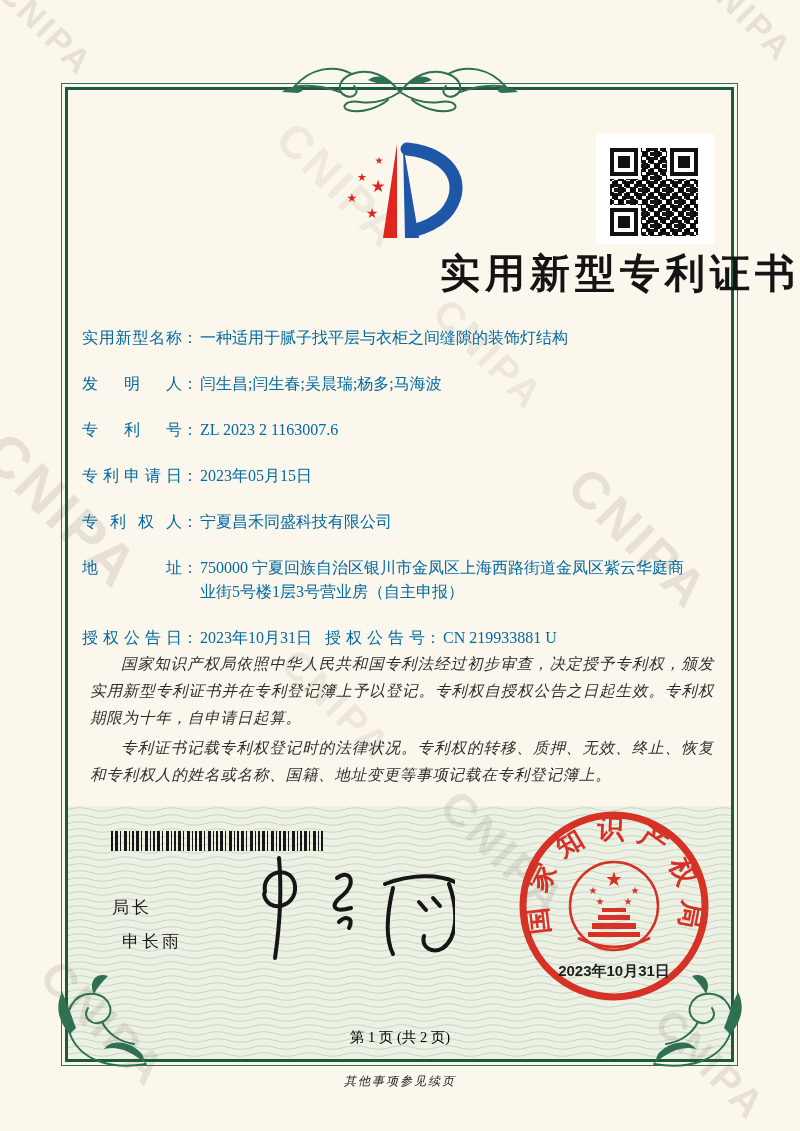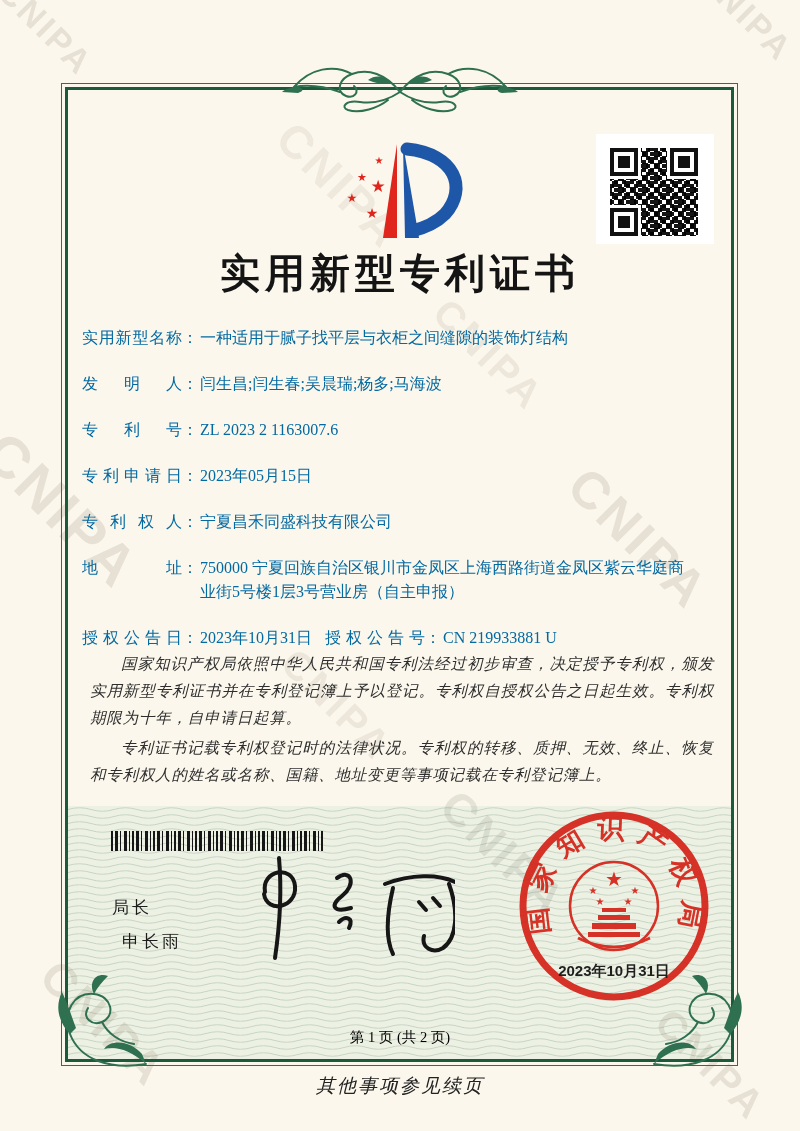--- a/index.html
+++ b/index.html
@@ -20,21 +20,21 @@
   
   .certno{position:absolute;left:100px;top:138px;font-size:17px;letter-spacing:2px;color:#2c2c2c;z-index:5;}
   .logo{position:absolute;left:330px;top:126px;z-index:5;}
   .qrbox{position:absolute;left:596px;top:134px;width:118px;height:110px;background:#fff;z-index:5;}
   .qr{position:absolute;left:14px;top:14px;width:88px;height:88px;
       background:repeating-conic-gradient(#151515 0% 25%,#ffffff 0% 50%),repeating-conic-gradient(#151515 0% 25%,#ffffff 0% 50%);
       background-size:8px 8px,12px 12px;background-position:0 0,2px 3px;background-blend-mode:multiply;}
   .finder{position:absolute;width:20px;height:20px;border:4px solid #111;background:#fff;box-shadow:0 0 0 3px #fff;}
   .finder::after{content:"";position:absolute;inset:4px;background:#111;}
   .f-tl{left:0;top:0}.f-tr{right:0;top:0}.f-bl{left:0;bottom:0}
-  .title{position:absolute;left:0;right:0;top:246px;text-align:center;font-size:40px;font-weight:bold;
+  .title{position:absolute;left:0;right:0;top:246px;text-align:right;font-size:40px;font-weight:bold;
          letter-spacing:5px;color:#141414;z-index:5;}
   
   .fields{position:absolute;left:82px;top:326px;width:618px;font-size:16px;line-height:24px;color:#0369a1;z-index:5;}
   .frow{margin-bottom:22px;white-space:nowrap;}
   .flabel{display:inline-block;width:100px;text-align:justify;text-align-last:justify;vertical-align:top;}
   .fcolon{display:inline-block;width:18px;vertical-align:top;}
   .fvalue{display:inline-block;max-width:492px;vertical-align:top;white-space:normal;}
   .frow.last{position:relative;}
   .pair2{position:absolute;left:243px;top:0;white-space:nowrap;}
   
@@ -45,21 +45,21 @@
   .barcode{position:absolute;left:111px;top:831px;width:212px;height:20px;z-index:5;
       background:repeating-linear-gradient(90deg,#161616 0 2px,transparent 2px 4px,#161616 4px 7px,transparent 7px 9px,#161616 9px 10px,transparent 10px 13px,#161616 13px 16px,transparent 16px 18px,#161616 18px 19px,transparent 19px 21px);}
   .sig-title{position:absolute;left:112px;top:896px;font-family:"Liberation Sans","DejaVu Sans",sans-serif;
              font-size:17px;letter-spacing:3px;color:#1d1d1d;z-index:5;text-align:center;}
   .sig-name{position:absolute;left:122px;top:930px;font-family:Liberation Sans, sans-serif;
             font-size:17px;letter-spacing:3px;color:#1d1d1d;z-index:5;}
   .sig-script{position:absolute;left:235px;top:852px;z-index:5;}
   .sig-script path{stroke:#161616;stroke-width:4;fill:none;stroke-linecap:round;stroke-linejoin:round;}
   .seal{position:absolute;left:516px;top:808px;z-index:6;opacity:0.95;}
   .pageno{position:absolute;left:0;right:0;top:1028px;text-align:center;font-size:14.5px;color:#000000;z-index:5;}
-  .contnote{position:absolute;left:0;right:0;top:1073px;text-align:center;font-size:19px;font-style:italic;
+  .contnote{position:absolute;left:0;right:0;top:1073px;text-align:center;font-size:12px;font-style:italic;
             letter-spacing:2px;color:#222;z-index:5;}
 </style>
 </head>
 <body>
 
 <div class="page">
 
   <div class="panel">
     <svg>
       <defs>

